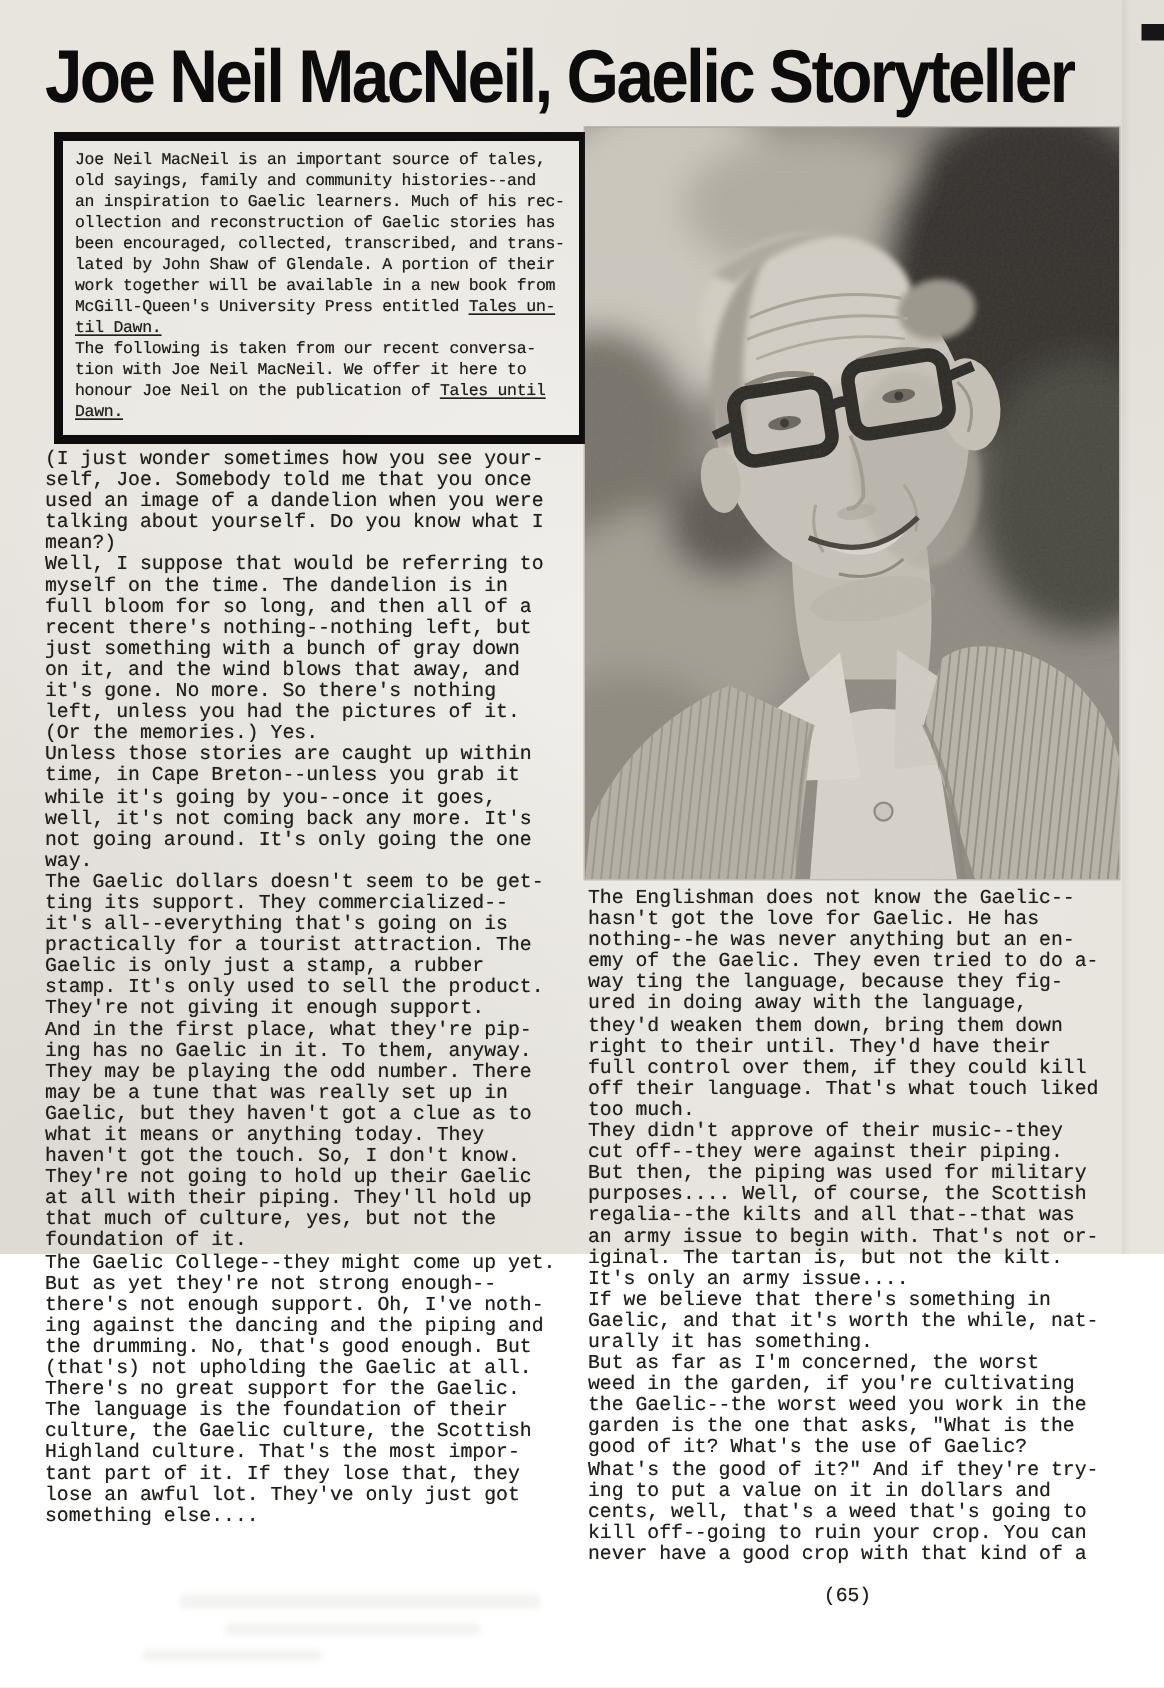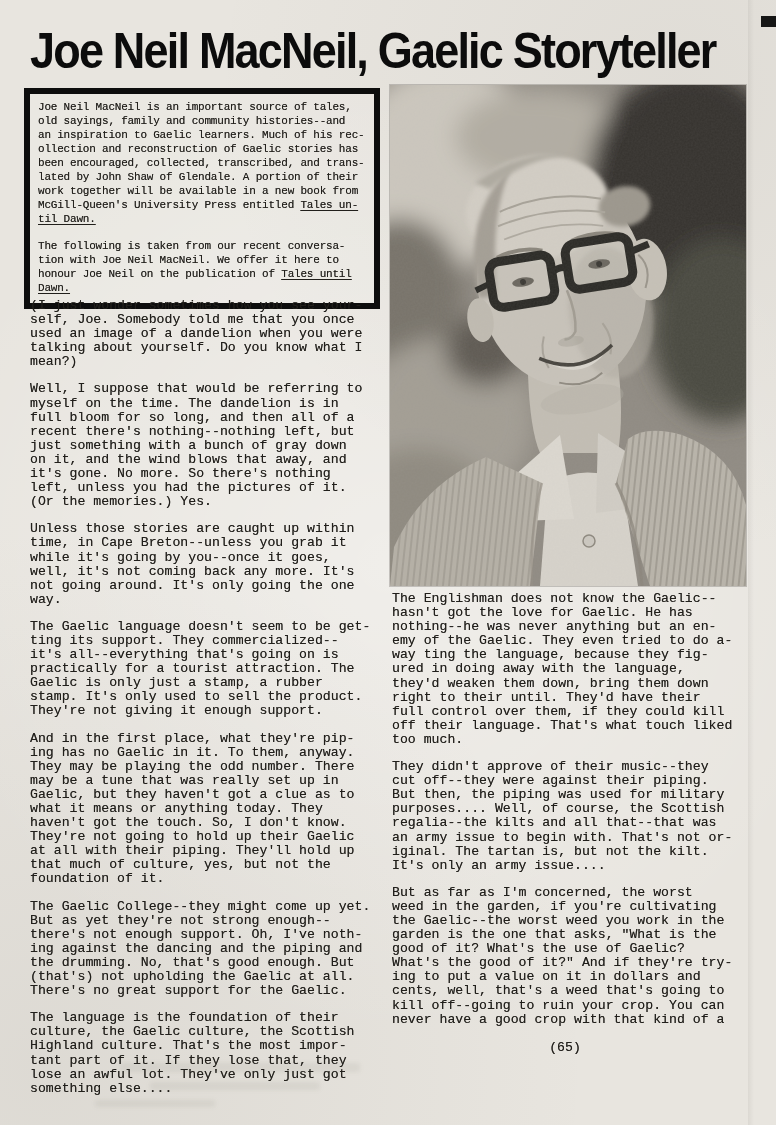--- a/index.html
+++ b/index.html
@@ -1,21 +1,21 @@
 <!DOCTYPE html>
 <html><head>
 <meta charset="utf-8">
 <style>
   html,body{margin:0;padding:0;}
   body{
     width:776px;height:1125px;overflow:hidden;
     font-family:"Liberation Sans",sans-serif;
   }
   .page{
-    position:relative;width:776px;height:1125px;
+    position:relative;width:776px;height:836px;
     background:
       radial-gradient(circle at 88% 8%, rgba(110,105,95,0.07), transparent 38%),
       radial-gradient(circle at 6% 95%, rgba(110,105,95,0.09), transparent 42%),
       radial-gradient(circle at 50% 50%, rgba(255,255,255,0.35), transparent 70%),
       #e8e5df;
   }
   .scan-mark{
     position:absolute;top:16px;right:0;width:15px;height:11px;
     background:#161616;
   }
@@ -28,33 +28,33 @@
     font-size:50px;font-weight:700;color:#0c0c0c;
     letter-spacing:-2px;white-space:nowrap;
     transform:scaleX(0.9);transform-origin:left center;
   }
   .mono{
     font-family:"Liberation Mono","DejaVu Sans Mono",monospace;
     color:#211f1b;
     text-shadow:0 0 0.5px rgba(33,31,27,0.65);
   }
   .intro-box{
-    position:absolute;left:24px;top:88px;width:356px;box-sizing:border-box;
+    position:absolute;left:36px;top:88px;width:356px;box-sizing:border-box;
     border:6px solid #0d0d0d;
     padding:6px 8px 8px 8px;
     background:rgba(255,255,255,0.12);
   }
   .intro-box .para{
     font-size:11px;line-height:14px;letter-spacing:-0.2px;white-space:pre;
   }
   .col{position:absolute;}
   .col .para{
     font-size:13.2px;line-height:14.1px;white-space:pre;
   }
-  .para + .para{margin-top:13px;}
+  .para + .para{}
   .left-col{left:30px;top:299px;width:360px;}
   .right-col{left:392px;top:592px;width:362px;}
   .u{text-decoration:underline;text-underline-offset:2px;}
   .photo{
     position:absolute;left:390px;top:85px;width:356px;height:501px;
     background:#8d8880;box-shadow:0 0 0 1px rgba(60,56,50,0.25);
   }
   .photo svg{display:block;}
   .page-number{
     text-align:center;padding-right:16px;margin-top:14px;
@@ -192,21 +192,21 @@
 <span>on it, and the wind blows that away, and</span>
 <span>it's gone. No more. So there's nothing</span>
 <span>left, unless you had the pictures of it.</span>
 <span>(Or the memories.) Yes.</span></div>
     <div class="para mono"><span>Unless those stories are caught up within</span>
 <span>time, in Cape Breton--unless you grab it</span>
 <span>while it's going by you--once it goes,</span>
 <span>well, it's not coming back any more. It's</span>
 <span>not going around. It's only going the one</span>
 <span>way.</span></div>
-    <div class="para mono"><span>The Gaelic language doesn't seem to be get-</span>
+    <div class="para mono"><span>The Gaelic dollars doesn't seem to be get-</span>
 <span>ting its support. They commercialized--</span>
 <span>it's all--everything that's going on is</span>
 <span>practically for a tourist attraction. The</span>
 <span>Gaelic is only just a stamp, a rubber</span>
 <span>stamp. It's only used to sell the product.</span>
 <span>They're not giving it enough support.</span></div>
     <div class="para mono"><span>And in the first place, what they're pip-</span>
 <span>ing has no Gaelic in it. To them, anyway.</span>
 <span>They may be playing the odd number. There</span>
 <span>may be a tune that was really set up in</span>
@@ -245,20 +245,23 @@
 <span>off their language. That's what touch liked</span>
 <span>too much.</span></div>
     <div class="para mono"><span>They didn't approve of their music--they</span>
 <span>cut off--they were against their piping.</span>
 <span>But then, the piping was used for military</span>
 <span>purposes.... Well, of course, the Scottish</span>
 <span>regalia--the kilts and all that--that was</span>
 <span>an army issue to begin with. That's not or-</span>
 <span>iginal. The tartan is, but not the kilt.</span>
 <span>It's only an army issue....</span></div>
+    <div class="para mono"><span>If we believe that there's something in</span>
+<span>Gaelic, and that it's worth the while, nat-</span>
+<span>urally it has something.</span></div>
     <div class="para mono"><span>But as far as I'm concerned, the worst</span>
 <span>weed in the garden, if you're cultivating</span>
 <span>the Gaelic--the worst weed you work in the</span>
 <span>garden is the one that asks, "What is the</span>
 <span>good of it? What's the use of Gaelic?</span>
 <span>What's the good of it?" And if they're try-</span>
 <span>ing to put a value on it in dollars and</span>
 <span>cents, well, that's a weed that's going to</span>
 <span>kill off--going to ruin your crop. You can</span>
 <span>never have a good crop with that kind of a</span></div>

